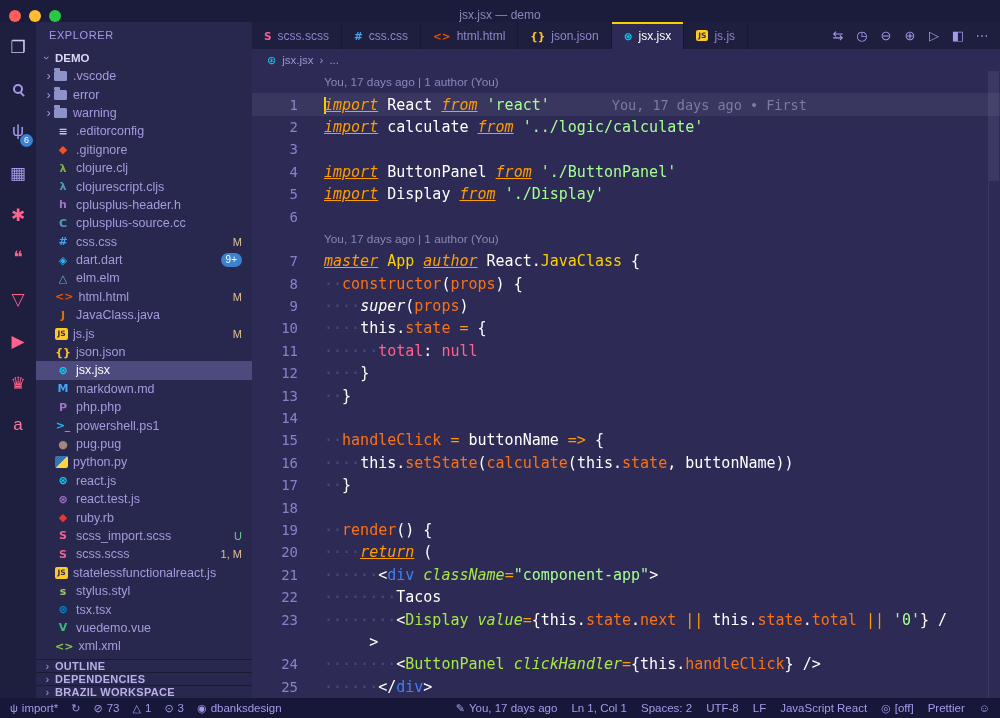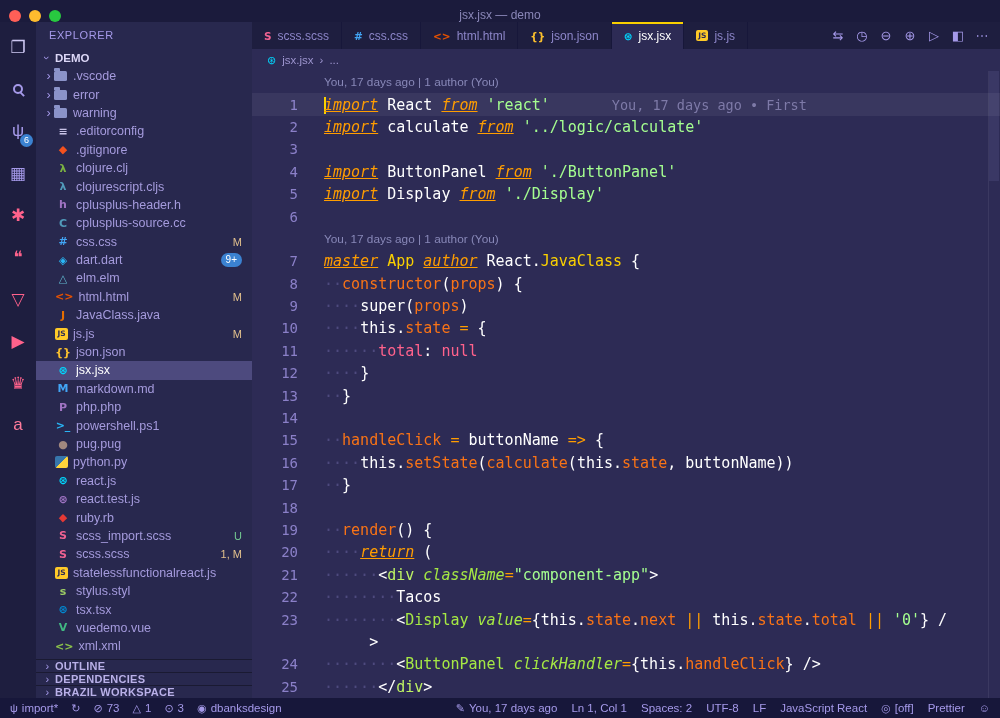--- a/index.html
+++ b/index.html
@@ -58,27 +58,27 @@
     font-family:"DejaVu Sans Mono", monospace; font-size:15px; }
   .row { flex:0 0 22.4px; height:22.4px; display:flex; align-items:center; }
   .row.current { background:rgba(255,255,255,.06); }
   .gut { flex:0 0 46px; text-align:right; color:rgba(165,153,233,.78); font-size:14px; }
   .codeline { padding-left:26px; white-space:pre; }
   .lensrow { flex:0 0 22.4px; display:flex; align-items:center; padding-left:72px;
     font-size:11.8px; color:#8888B8; font-family:"Liberation Sans", sans-serif; }
   .k  { color:#FF9D00; font-style:italic;text-decoration:underline; }
   .o  { color:#FF9D00; }
   .w  { color:#FFFFFF; }
-  .wi { color:#FFFFFF; }
+  .wi { color:#FFFFFF; font-style:italic; }
   .f  { color:#f97316; }
   .y  { color:#FAD000; }
   .at { color:#A5E844; font-style:italic; }
   .cp { color:#A5E844; }
   .s  { color:#A5FF90; }
-  .t  { color:#bef264; }
+  .t  { color:#3b82f6; }
   .p  { color:#FF628C; }
   .ws { color:rgba(165,153,233,.28); }
   .bl { color:#7E7AA8; margin-left:62px; font-size:13.5px; }
   .cursor { display:inline-block; width:2px; height:17px; background:#FAD000; margin-right:-2px; vertical-align:text-bottom; }
   .ovruler { position:absolute; right:0; top:0; bottom:0; width:12px; border-left:1px solid rgba(255,255,255,.07); }
   .ovslider { position:absolute; right:1px; top:0; width:10px; height:110px; background:rgba(160,160,220,.12); }
 
   
   .statusbar { flex:0 0 20px; background:#17173A; display:flex; align-items:center; justify-content:space-between;
     font-size:11.5px; color:#A599E9; padding:0 10px; }

